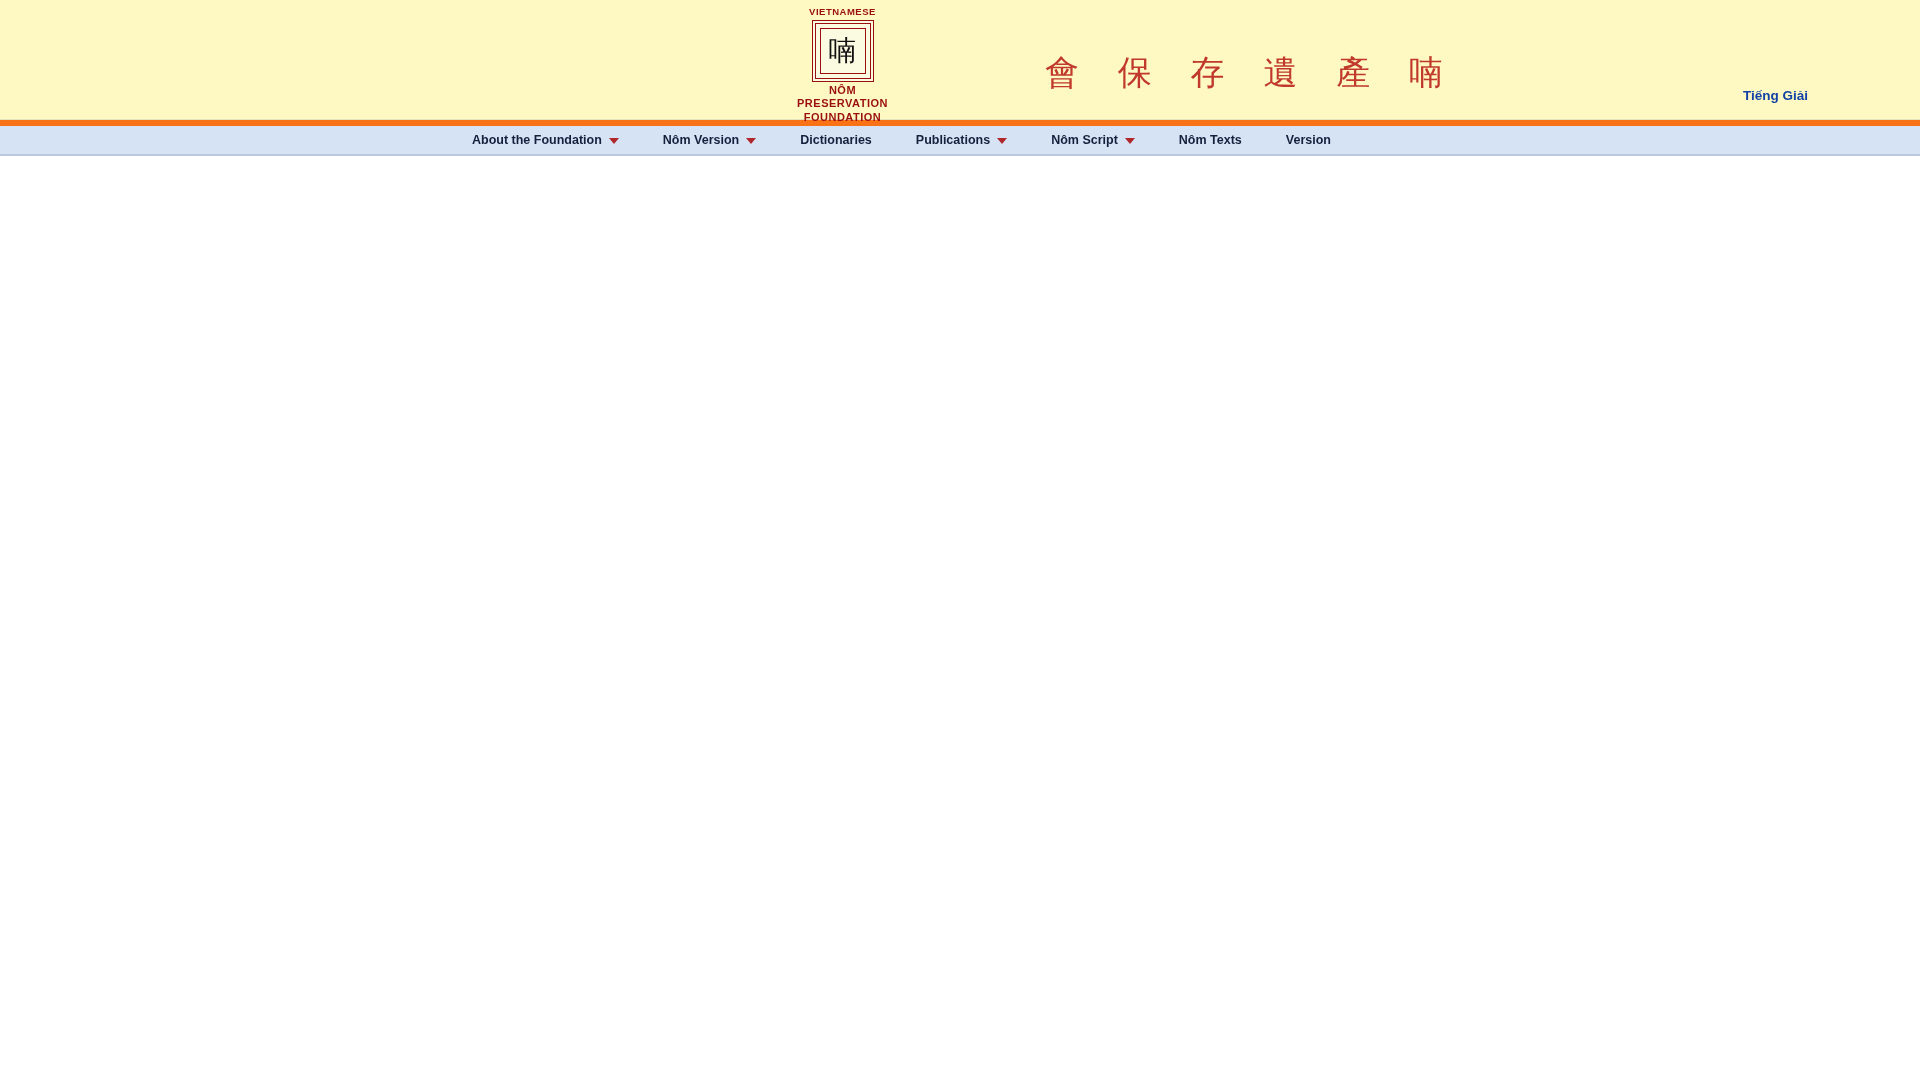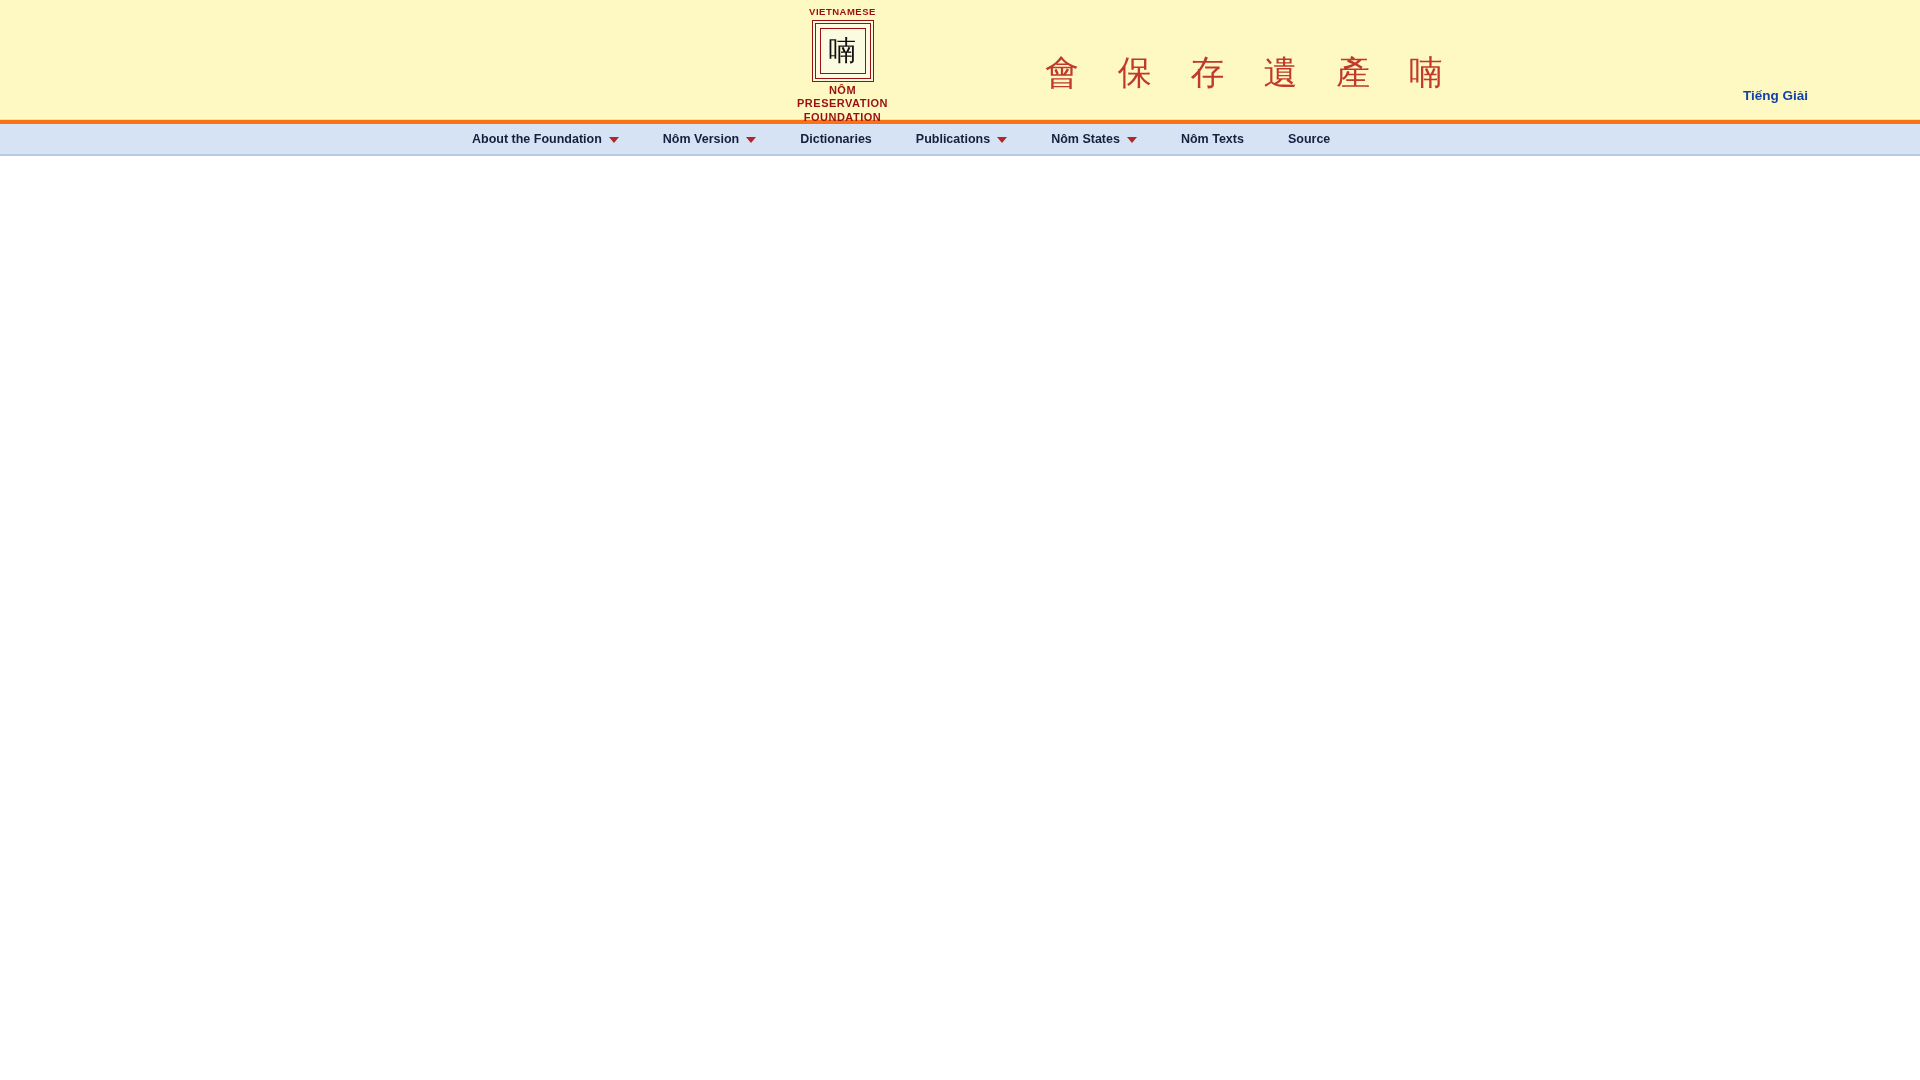--- a/index.html
+++ b/index.html
@@ -81,21 +81,21 @@
     color: #1243a6;
     text-decoration: none;
     cursor: pointer;
   }
 
   
   .navbar {
     width: 100%;
     height: 36px;
     background: #d6e3f5;
-    border-top: 4px solid #f97316;
+    border-top: 6px solid #f97316;
     border-bottom: 2px solid #b9c9e0;
     display: flex;
     align-items: center;
     padding-left: 450px;
   }
   .nav-item {
     display: flex;
     align-items: center;
     gap: 7px;
     font-size: 12.5px;
@@ -198,28 +198,28 @@
     <span class="caret"></span>
   </div>
   <div class="nav-item">
     <span>Dictionaries</span>
   </div>
   <div class="nav-item">
     <span>Publications</span>
     <span class="caret"></span>
   </div>
   <div class="nav-item">
-    <span>Nôm States</span>
+    <span>Nôm Script</span>
     <span class="caret"></span>
   </div>
   <div class="nav-item">
     <span>Nôm Texts</span>
   </div>
   <div class="nav-item">
-    <span>Source</span>
+    <span>Version</span>
   </div>
 </div>
 
 <div class="page">
 
   <div class="content">
     <h1 class="page-title">Introduction</h1>
     <div class="body-text">
       <p>To date, research and compilations of Nôm characters have obtained many important achievements. I would like to discuss briefly two Nôm dictionaries that have appeared in recent years and are most related to <i>Nôm characters with Quotations and Annotations</i>:</p>
       <p>(a) <i>Tự điển Chữ Nôm</i> (<i>Dictionary of Nôm characters</i>): The collective work by the Institute of Hán Nôm Studies, under Nguyễn Quang Hồng as the chief editor, published by the Publisher of Education in Hà Nội in 2006. The book contains 1.546 pages, and the size is 16x24 cm. This is the first Nôm characters dictionary in which quotations from Nôm works (almost 50 texts) are provided for each character. It has been highly reviewed in recent years. This dictionary has more characters than the Nôm dictionaries preceding it, however it is still not fully plentiful (as there are 7.888 glyphs with 12.000 units described). For each character, there is explanation and analysis of word structure. However, there are still places that are not accurate or entirely rational. In the context of that period, the editorial board could not provide quotations in the original Nôm characters, but only in Quốc ngữ transliteration.</p>

